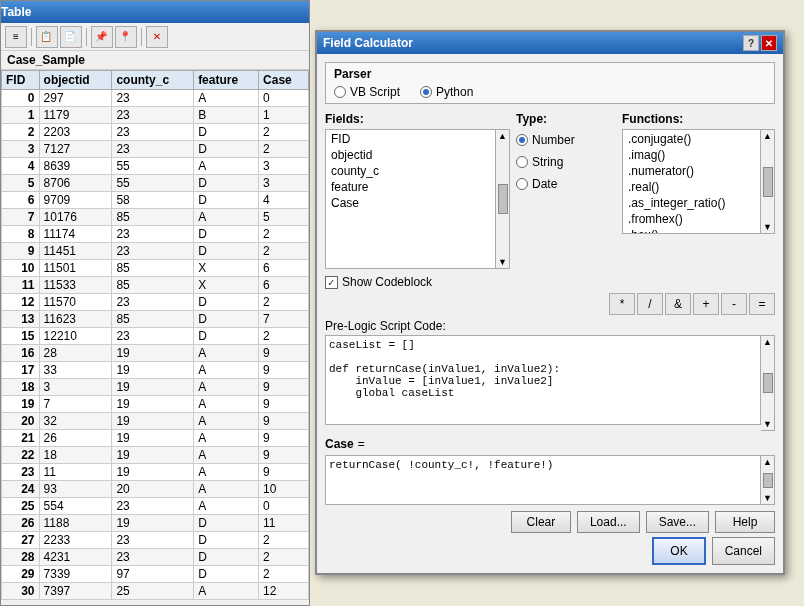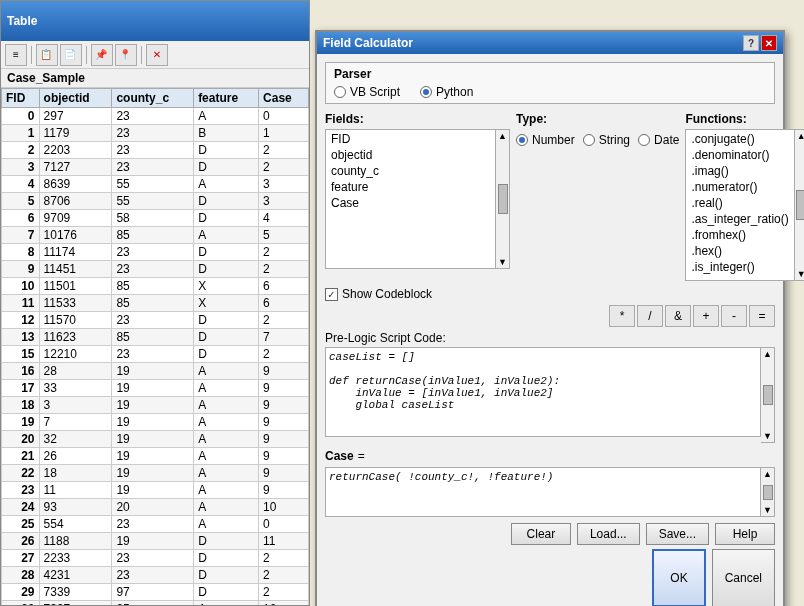--- a/index.html
+++ b/index.html
@@ -12,27 +12,27 @@
       width: 310px;
       height: 606px;
       background: #f0f0f0;
       border: 1px solid #888;
       display: flex;
       flex-direction: column;
     }
     .window-titlebar {
       background: linear-gradient(to bottom, #4a90d9 0%, #2060b0 100%);
       color: white;
-      padding: 3px 6px;
+      padding: 3px 0;
       font-size: 12px;
       font-weight: bold;
       display: flex;
       align-items: center;
       justify-content: space-between;
-      height: 40px;
+      height: 22px;
     }
     .toolbar {
       display: flex;
       align-items: center;
       padding: 2px 4px;
       background: #f0f0f0;
       border-bottom: 1px solid #ccc;
       gap: 2px;
       height: 28px;
     }
@@ -149,25 +149,25 @@
       height: 140px;
       overflow-y: auto;
       padding: 1px;
     }
     .listbox-item {
       padding: 1px 4px;
       cursor: pointer;
       white-space: nowrap;
     }
 
-    .type-group { display: flex; flex-direction: row; gap: 8px; padding-top: 4px; }
+    .type-group { display: flex; flex-direction: column; gap: 8px; padding-top: 4px; }
     .functions-listbox {
       border: 1px solid #aaa;
       background: white;
-      height: 152px;
+      height: 105px;
       overflow-y: scroll;
       padding: 1px;
     }
 
     
     .checkbox-row { display: flex; align-items: center; gap: 4px; margin-bottom: 4px; }
     .checkbox-box {
       width: 13px; height: 13px;
       border: 1px solid #666;
       background: white;
@@ -194,21 +194,20 @@
 
     
     .script-label { font-weight: normal; margin-bottom: 2px; }
     .script-area {
       border: 1px solid #aaa;
       background: white;
       padding: 3px;
       font-family: 'Courier New', monospace;
       font-size: 11px;
       overflow: auto;
-      font-style: italic;
     }
     .pre-logic-area { height: 90px; margin-bottom: 6px; }
     .case-eq { display: flex; align-items: center; gap: 4px; margin-bottom: 4px; }
     .case-area { height: 50px; }
 
     
     .bottom-buttons {
       display: flex;
       justify-content: flex-end;
       gap: 6px;
@@ -217,21 +216,21 @@
     .bottom-btn-row { display: flex; justify-content: flex-end; gap: 6px; margin-top: 4px; }
     .std-btn {
       padding: 3px 12px;
       border: 1px solid #888;
       background: linear-gradient(to bottom, #f5f5f5, #ddd);
       cursor: pointer;
       font-size: 12px;
       min-width: 60px;
     }
     .ok-btn {
-      padding: 20px 16px;
+      padding: 5px 16px;
       border: 2px solid #316ac5;
       background: linear-gradient(to bottom, #f0f4ff, #c8d8f0);
       cursor: pointer;
       font-size: 12px;
       min-width: 50px;
     }
     .cancel-btn {
       padding: 3px 12px;
       border: 1px solid #888;
       background: linear-gradient(to bottom, #f5f5f5, #ddd);
@@ -546,21 +545,20 @@
             <span>Date</span>
           </label>
         </div>
       </div>
 
       <div class="col-functions">
         <div class="col-label">Functions:</div>
         <div style="display:flex;">
           <div class="functions-listbox" style="flex:1;" id="functions-listbox">
               <div class="listbox-item">.conjugate()</div>
-              <div class="listbox-item">.denominator()</div>
               <div class="listbox-item">.imag()</div>
               <div class="listbox-item">.numerator()</div>
               <div class="listbox-item">.real()</div>
               <div class="listbox-item">.as_integer_ratio()</div>
               <div class="listbox-item">.fromhex()</div>
               <div class="listbox-item">.hex()</div>
               <div class="listbox-item">.is_integer()</div>
             </div>
           <div style="width:14px; background:#f0f0f0; border:1px solid #aaa; border-left:none; display:flex; flex-direction:column; justify-content:space-between; align-items:center; padding:1px 0;">
             <div style="cursor:pointer; font-size:9px;">▲</div>

